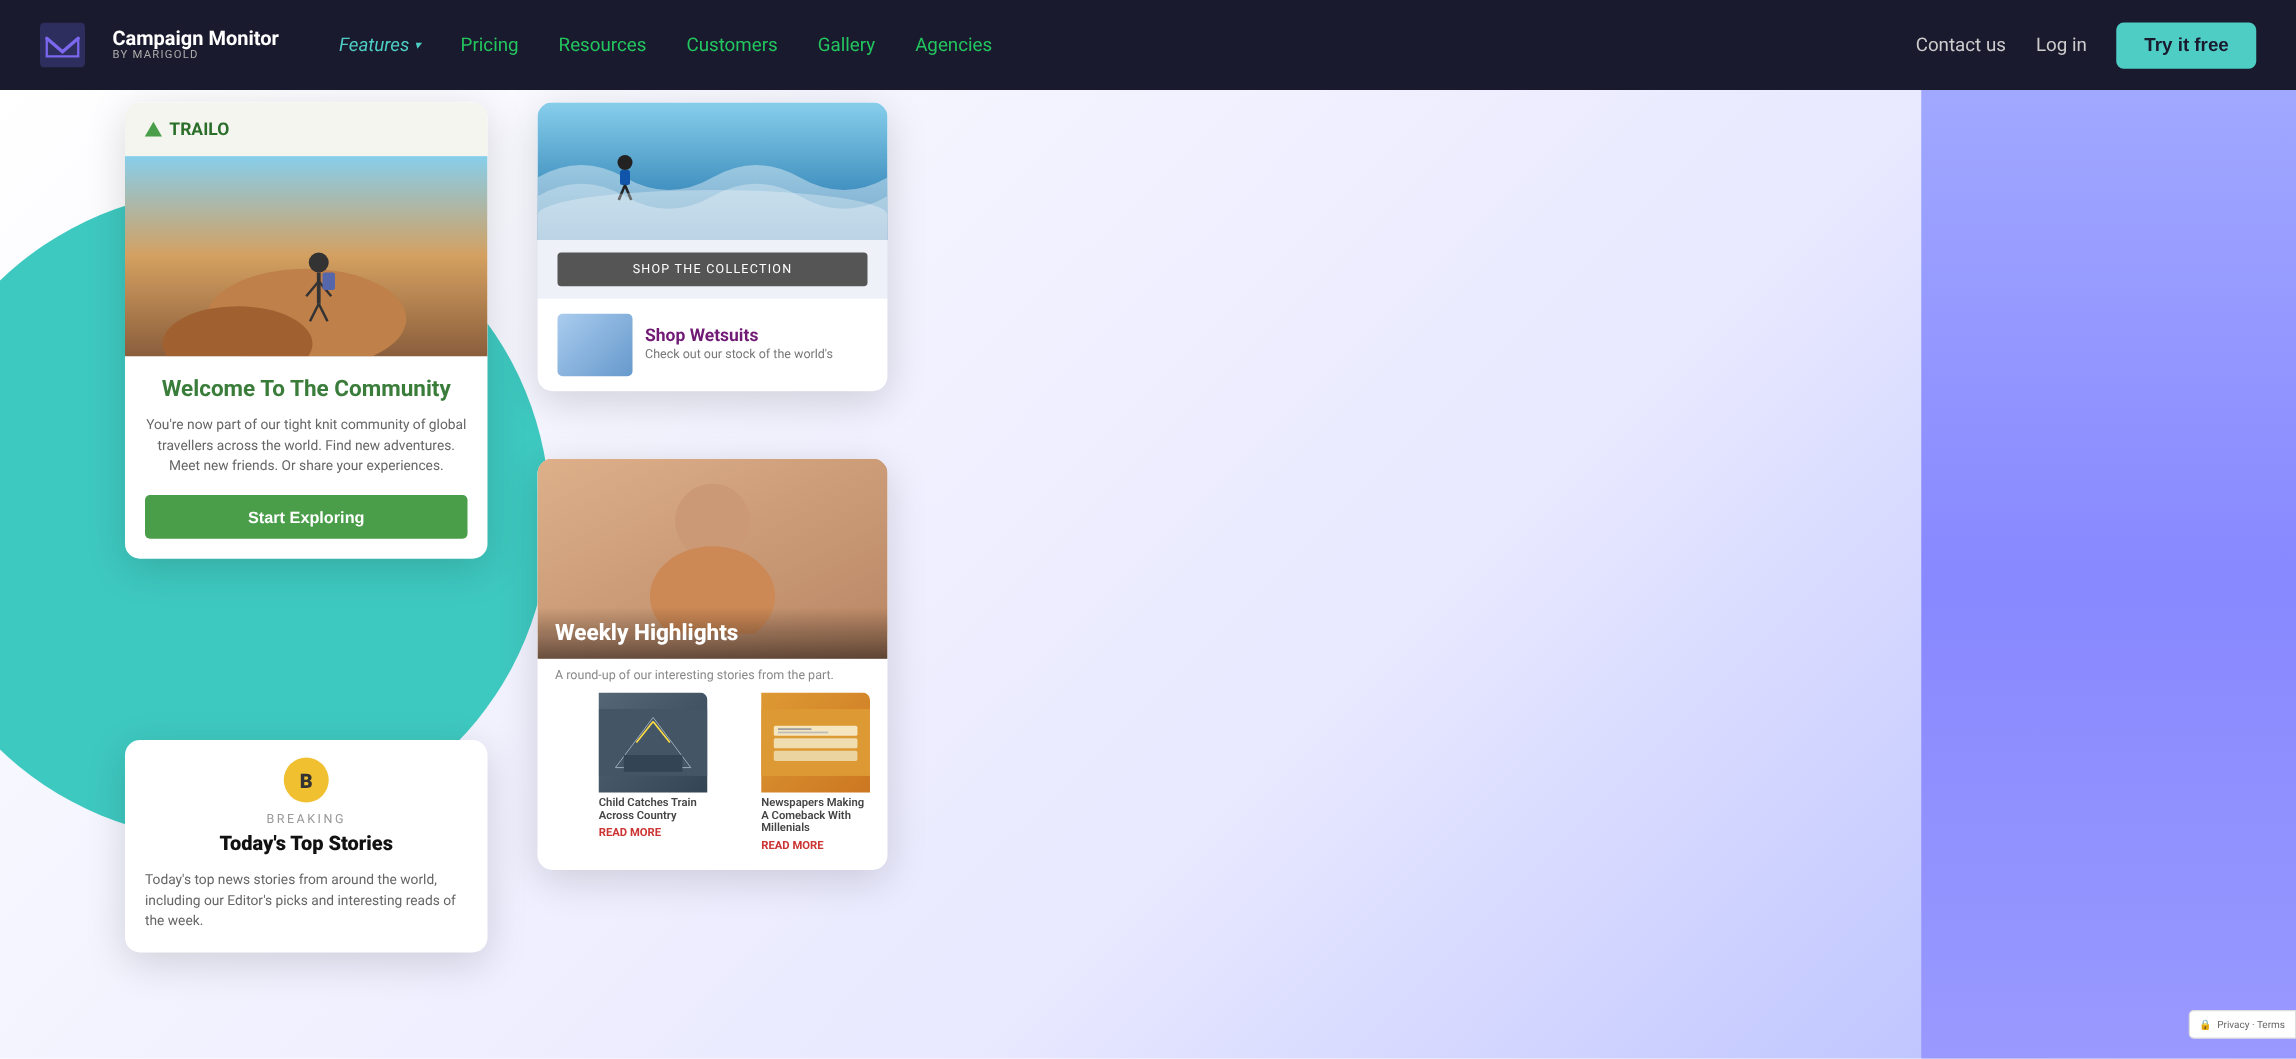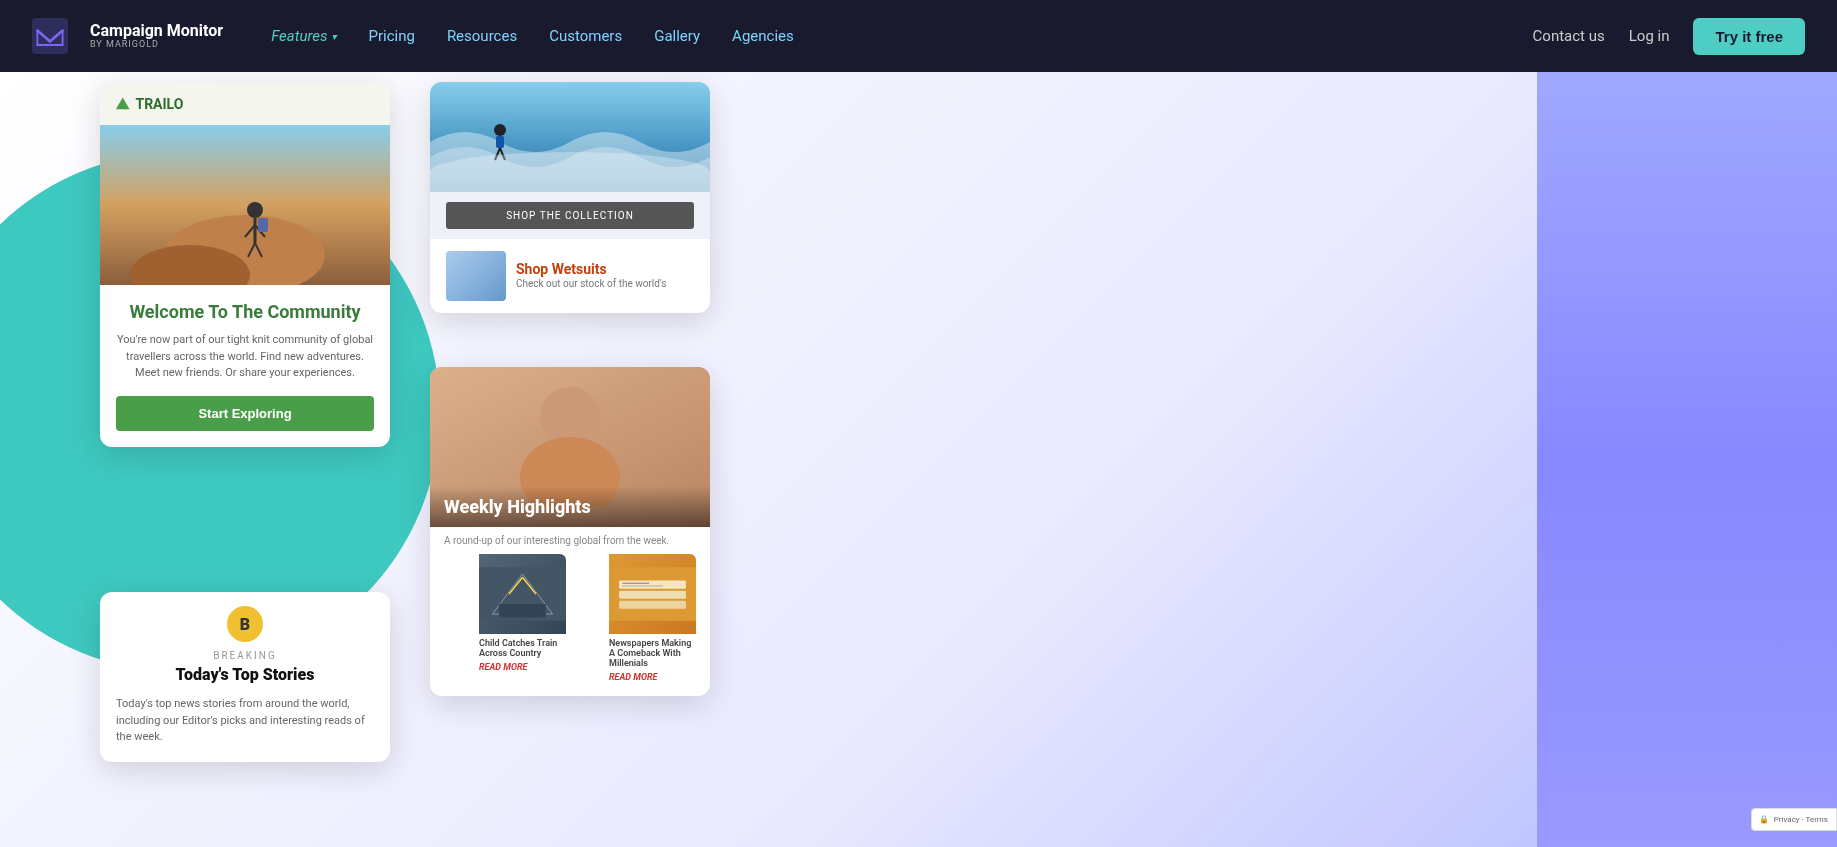--- a/index.html
+++ b/index.html
@@ -41,21 +41,21 @@
       letter-spacing: 1px;
       text-transform: uppercase;
     }
     .nav-links {
       display: flex;
       align-items: center;
       gap: 32px;
       flex: 1;
     }
     .nav-link {
-      color: #7dd3fc;
+      color: #22c55e;
       font-size: 15px;
       cursor: pointer;
       text-decoration: none;
     }
     .nav-link.active {
       color: #4ecdc4;
     }
     .nav-link-features {
       display: flex;
       align-items: center;
@@ -341,21 +341,21 @@
       width: 60px;
       height: 50px;
       background: linear-gradient(135deg, #aaccee 0%, #6699cc 100%);
       border-radius: 4px;
       flex-shrink: 0;
     }
 
     .ws-product-text h4 {
       font-size: 14px;
       font-weight: 700;
-      color: #c2410c;
+      color: #701a75;
     }
 
     .ws-product-text p {
       font-size: 10px;
       color: #777;
       line-height: 1.4;
     }
 
     
     .card-zinest {
@@ -439,21 +439,20 @@
       color: #444;
       font-weight: 600;
     }
 
     .zinest-read-more {
       font-size: 9px;
       color: #cc3333;
       text-transform: uppercase;
       font-weight: 700;
       cursor: pointer;
-      font-style: italic;
     }
 
     
     .hero-bg-gradient {
       position: absolute;
       top: 0;
       right: 0;
       width: 300px;
       height: 100%;
       background: linear-gradient(180deg, #a0a8ff 0%, #8888ff 50%, #9999ff 100%);
@@ -608,21 +607,21 @@
               </linearGradient>
             </defs>
             <rect width="280" height="140" fill="url(#portraitGrad)"></rect>
             <circle cx="140" cy="50" r="30" fill="#cc9977"></circle>
             <ellipse cx="140" cy="110" rx="50" ry="40" fill="#cc8855"></ellipse>
           </svg>
           <div class="zinest-hero-overlay">
             <h3>Weekly Highlights</h3>
           </div>
         </div>
-        <div class="zinest-tagline">A round-up of our interesting global from the week.</div>
+        <div class="zinest-tagline">A round-up of our interesting stories from the part.</div>
         <div class="zinest-grid">
           <div class="zinest-grid-item">
             <div class="zinest-img-1">
               <svg width="100%" height="80" viewBox="0 0 130 80" xmlns="http://www.w3.org/2000/svg">
                 <rect width="130" height="80" fill="#445566"></rect>
 
                 <polygon points="65,10 20,70 110,70" fill="none" stroke="#aabbcc" stroke-width="1"></polygon>
                 <line x1="45" y1="40" x2="65" y2="15" stroke="#ffdd44" stroke-width="2"></line>
                 <line x1="85" y1="40" x2="65" y2="15" stroke="#ffdd44" stroke-width="2"></line>
                 <rect x="30" y="55" width="70" height="20" fill="#334455"></rect>

